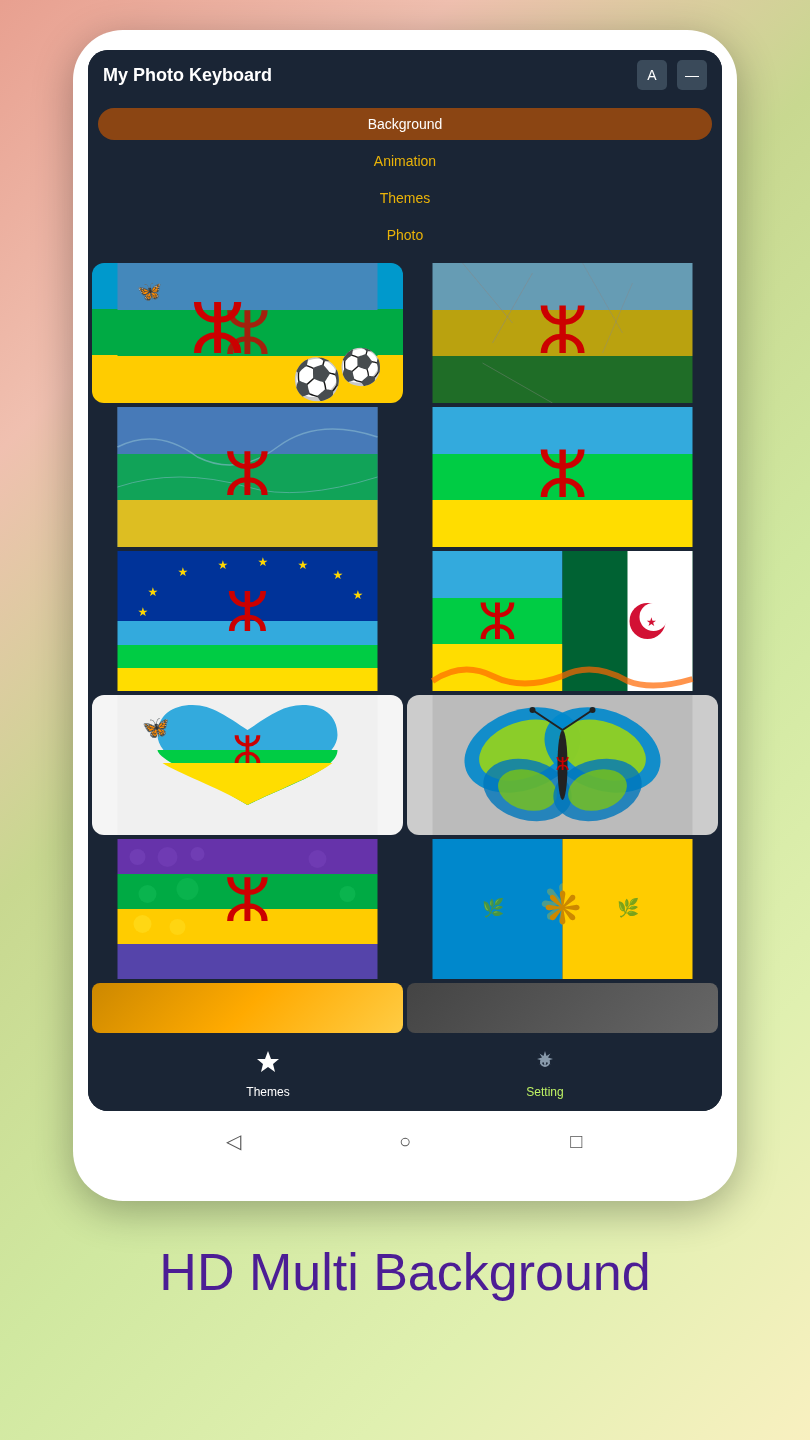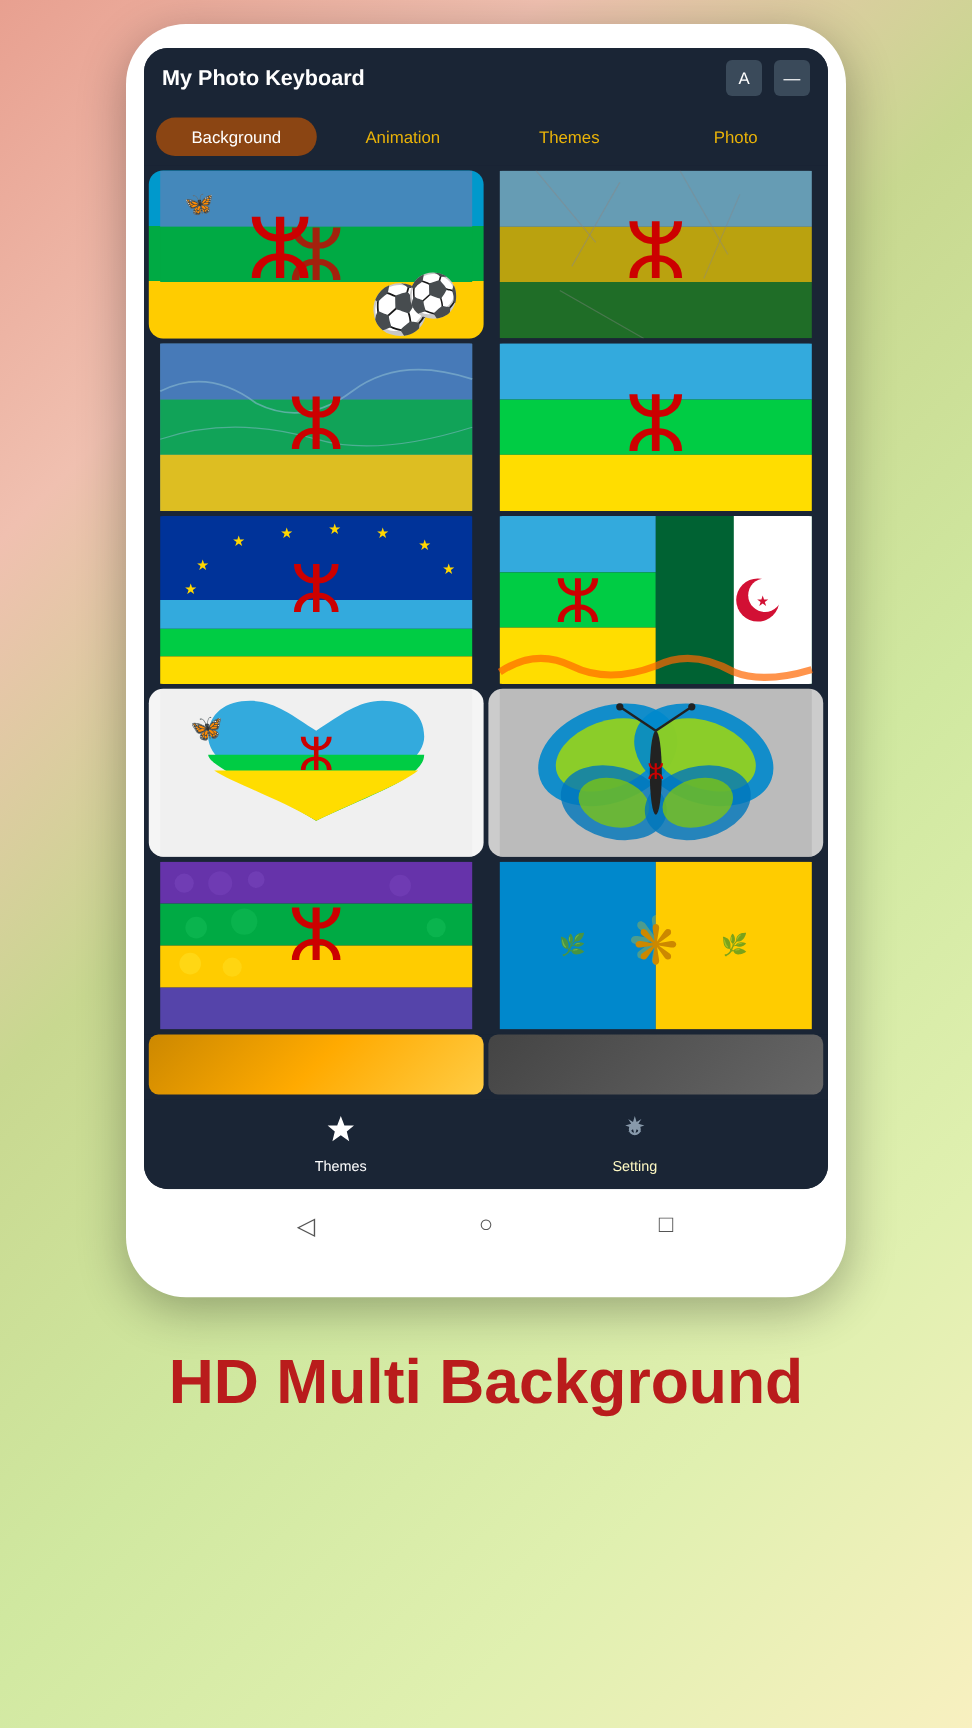--- a/index.html
+++ b/index.html
@@ -8,25 +8,25 @@
       min-height: 1440px;
       background: linear-gradient(135deg, #e8a090 0%, #f0c0b0 20%, #c8d890 40%, #d0e8a0 60%, #e0f0b0 80%, #f8f0c0 100%);
       display: flex;
       flex-direction: column;
       align-items: center;
       font-family: 'Arial', sans-serif;
       position: relative;
     }
     
     .phone-frame {
-      width: 600px;
+      width: 664px;
       background: #ffffff;
       border-radius: 50px;
       padding: 20px 15px 30px;
-      margin-top: 20px;
+      margin-top: 30px;
       box-shadow: 0 10px 40px rgba(0,0,0,0.3);
       position: relative;
     }
     .phone-screen {
       background: #1a2535;
       border-radius: 20px;
       overflow: hidden;
     }
     
     .top-bar {
@@ -55,20 +55,21 @@
       justify-content: center;
       color: white;
       font-size: 14px;
     }
     
     .tab-bar {
       display: flex;
       background: #1a2535;
       padding: 8px 10px;
       gap: 5px;
+      flex-direction: column;
     }
     .tab-item {
       flex: 1;
       text-align: center;
       padding: 8px 5px;
       border-radius: 25px;
       color: #eab308;
       font-size: 14px;
       font-weight: 500;
       cursor: pointer;
@@ -130,21 +131,21 @@
     }
     .nav-icon {
       font-size: 24px;
       color: #8899aa;
     }
     .nav-icon.active {
       color: #ffffff;
     }
     .nav-label {
       font-size: 12px;
-      color: #fef9c3;
+      color: #bef264;
     }
     .nav-label.active {
       color: #ffffff;
     }
     
     .android-nav {
       display: flex;
       justify-content: space-around;
       align-items: center;
       padding: 15px 60px;
@@ -159,22 +160,22 @@
       color: #555;
       font-size: 20px;
       cursor: pointer;
     }
     
     .promo-text {
       margin-top: 40px;
       padding: 0 40px;
       text-align: center;
       font-size: 52px;
-      font-weight: 700;
-      color: #b91c1c;
+      font-weight: 400;
+      color: #4c1d95;
       line-height: 1.2;
     }
     
     .partial-row {
       display: grid;
       grid-template-columns: 1fr 1fr;
       gap: 4px;
       padding: 0 4px 4px;
       background: #1a2535;
     }

